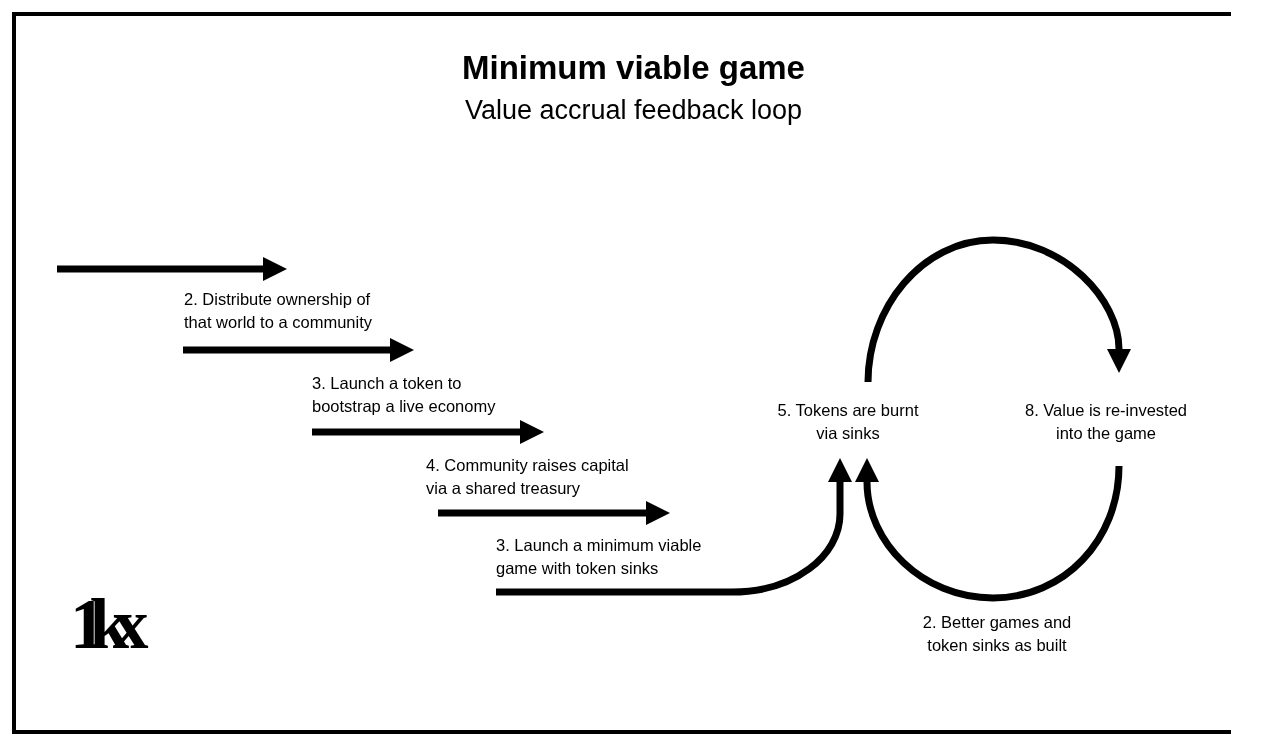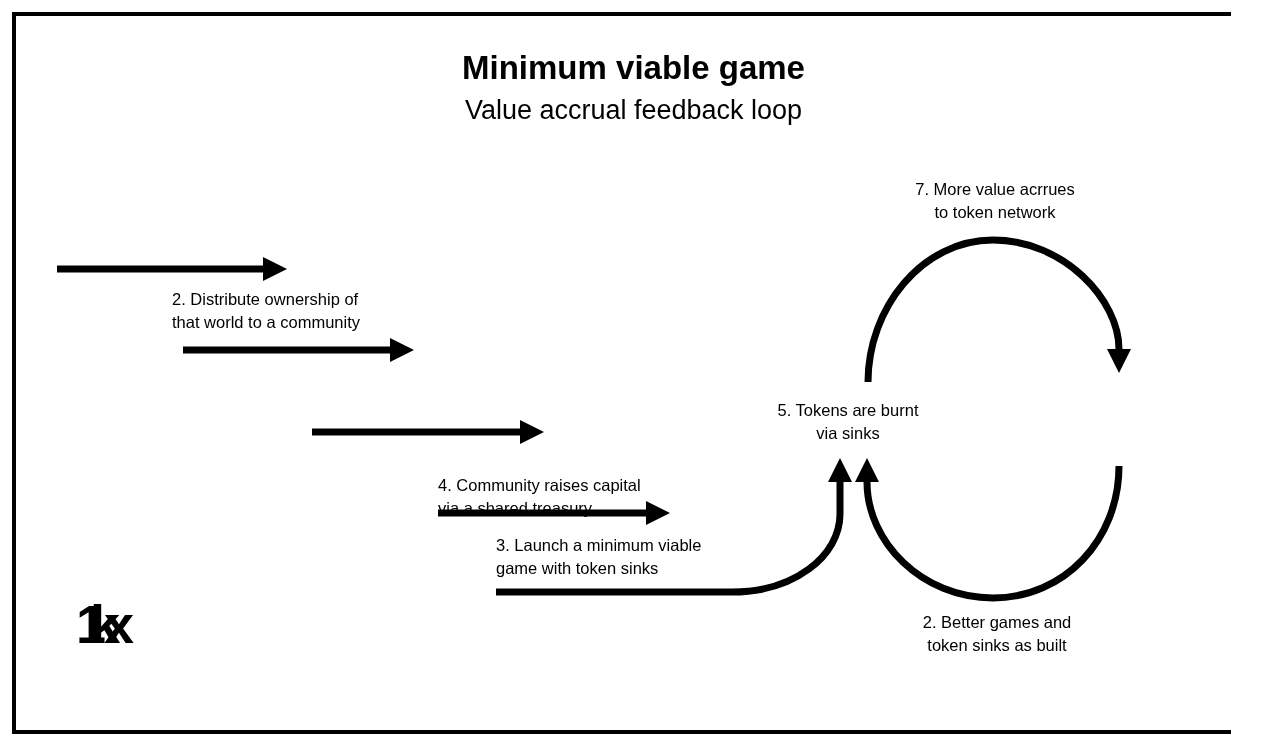--- a/index.html
+++ b/index.html
@@ -59,25 +59,25 @@
     line-height: 23px;
     white-space: pre-line;
     color: #000000;
   }
   .step-label.centered {
     text-align: center;
     width: 240px;
   }
   .logo {
     position: absolute;
-    left: 76px;
+    left: 70px;
     top: 586px;
-    font-family: Liberation Sans, sans-serif;
+    font-family: Liberation Serif, serif;
     font-weight: bold;
-    font-size: 54px;
+    font-size: 71px;
     line-height: 76px;
     letter-spacing: -16px;
     color: #000000;
   }
 </style>
 </head>
 <body>
 
 <div id="canvas">
 
@@ -96,28 +96,30 @@
     </defs>
     <path class="arrow" d="M57 269 H263" marker-end="url(#arrowhead)"></path>
     <path class="arrow" d="M183 350 H390" marker-end="url(#arrowhead)"></path>
     <path class="arrow" d="M312 432 H520" marker-end="url(#arrowhead)"></path>
     <path class="arrow" d="M438 513 H646" marker-end="url(#arrowhead)"></path>
     <path class="arrow" d="M496 592 H732 C794 592 840 556 840 514 V482" marker-end="url(#arrowhead)"></path>
     <path class="arrow" d="M868 382 C868 308 922 240 993 240 C1064 240 1119 300 1119 349" marker-end="url(#arrowhead)"></path>
     <path class="arrow" d="M1119 466 C1119 540 1064 598 993 598 C922 598 867 542 867 482" marker-end="url(#arrowhead)"></path>
   </svg>
 
-  <div class="step-label" style="left:172px; top:288px;">2. Distribute ownership of
+  <div class="step-label" style="left:184px; top:288px;">2. Distribute ownership of
 that world to a community</div>
-  <div class="step-label" style="left:438px; top:454px;margin-top:20px;">4. Community raises capital
+  <div class="step-label" style="left:312px; top:372px;">3. Launch a token to
+bootstrap a live economy</div>
+  <div class="step-label" style="left:426px; top:454px;">4. Community raises capital
 via a shared treasury</div>
   <div class="step-label" style="left:496px; top:534px;">3. Launch a minimum viable
 game with token sinks</div>
   <div class="step-label centered" style="left:728px; top:399px;">5. Tokens are burnt
 via sinks</div>
-  <div class="step-label centered" style="left:875px; top:178px;">7. More value acrrues
-to token network</div>
+  <div class="step-label centered" style="left:986px; top:399px;">8. Value is re-invested
+into the game</div>
   <div class="step-label centered" style="left:877px; top:611px;">2. Better games and
 token sinks as built</div>
 
   <div class="logo">1kx</div>
 
 </div>
 
 </body></html>

